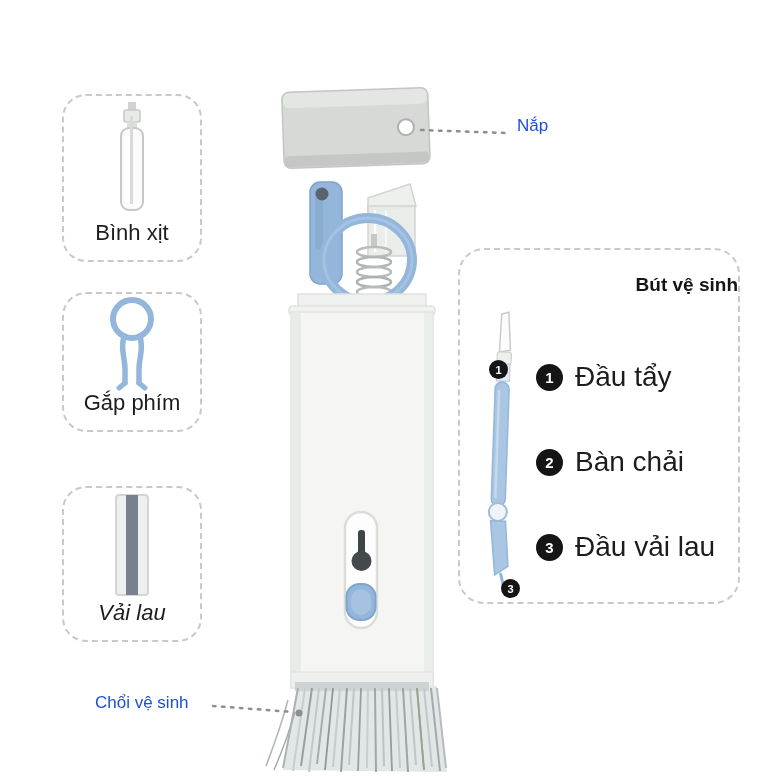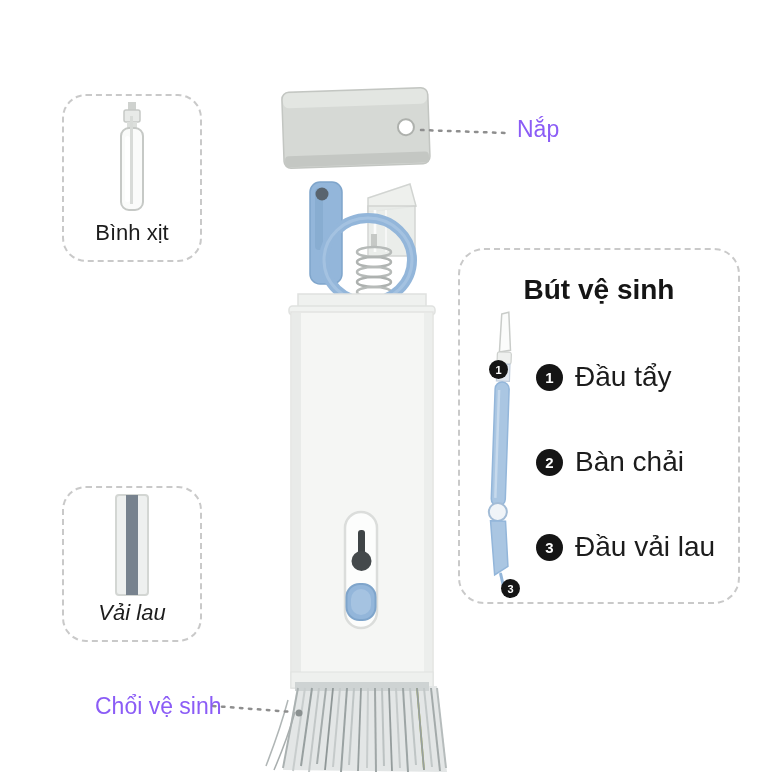--- a/index.html
+++ b/index.html
@@ -8,28 +8,28 @@
     font-family:"Liberation Sans","DejaVu Sans",sans-serif;color:#1c1c1c;
   }
   .art-layer{position:absolute;left:0;top:0;width:776px;height:776px;z-index:1;}
   .dash-box{
     position:absolute;border:2px dashed #c9c9c9;border-radius:24px;z-index:2;
     display:flex;flex-direction:column;align-items:center;justify-content:flex-end;
     box-sizing:border-box;background:transparent;
   }
   .icon-slot{flex:1;display:flex;align-items:center;justify-content:center;width:100%;}
   .box-label{font-size:22px;color:#1c1c1c;padding-bottom:16px;line-height:1;}
-  .callout{position:absolute;z-index:3;font-size:23px;color:#8b5cf6;line-height:1.2;}
+  .callout{position:absolute;z-index:3;font-size:17px;color:#1d4ed8;line-height:1.2;}
   .panel{
     position:absolute;left:458px;top:248px;width:282px;height:356px;z-index:2;
     border:2px dashed #c9c9c9;border-radius:26px;box-sizing:border-box;
   }
   .panel-title{
-    position:absolute;left:0;top:24px;width:100%;text-align:center;
-    font-size:28px;font-weight:700;color:#151515;
+    position:absolute;left:0;top:24px;width:100%;text-align:right;
+    font-size:19px;font-weight:700;color:#151515;
   }
   .pen-row{position:absolute;display:flex;align-items:center;gap:12px;height:28px;}
   .badge{
     width:27px;height:27px;border-radius:50%;background:#151515;color:#ffffff;
     font-size:15px;font-weight:700;display:flex;align-items:center;justify-content:center;
     flex:0 0 27px;
   }
   .row-label{font-size:28px;color:#1c1c1c;white-space:nowrap;}
   .marker{
     position:absolute;z-index:4;width:19px;height:19px;border-radius:50%;
@@ -151,20 +151,32 @@
         <rect x="52" y="10" width="16" height="12" rx="2" fill="#e8eae8" stroke="#c6c9c6" stroke-width="1.5"></rect>
         <rect x="55" y="22" width="10" height="6" fill="#dcdfdc"></rect>
         <rect x="49" y="28" width="22" height="82" rx="8" fill="#fafbfa" stroke="#c6c9c6" stroke-width="2"></rect>
         <rect x="58" y="16" width="3" height="88" fill="#d8dbd8"></rect>
         <rect x="53" y="36" width="5" height="66" rx="2.5" fill="#ffffff"></rect>
       </svg>
     </div>
     <div class="box-label">Bình xịt</div>
   </div>
 
+  <div class="dash-box" style="left:62px;top:292px;width:140px;height:140px;">
+    <div class="icon-slot">
+      <svg width="120" height="96" viewBox="0 0 120 96" aria-hidden="true">
+        <circle cx="60" cy="24" r="19" fill="none" stroke="#93b6da" stroke-width="6"></circle>
+        <path d="M52 41 C48 55 53 62 53 74 L53 88" fill="none" stroke="#93b6da" stroke-width="5.5" stroke-linecap="round"></path>
+        <path d="M68 41 C72 55 67 62 67 74 L67 88" fill="none" stroke="#93b6da" stroke-width="5.5" stroke-linecap="round"></path>
+        <line x1="53" y1="88" x2="47" y2="93" stroke="#93b6da" stroke-width="5" stroke-linecap="round"></line>
+        <line x1="67" y1="88" x2="73" y2="93" stroke="#93b6da" stroke-width="5" stroke-linecap="round"></line>
+      </svg>
+    </div>
+    <div class="box-label">Gắp phím</div>
+  </div>
 
   <div class="dash-box" style="left:62px;top:486px;width:140px;height:156px;font-style:italic;">
     <div class="icon-slot">
       <svg width="120" height="108" viewBox="0 0 120 108" aria-hidden="true">
         <rect x="44" y="4" width="32" height="100" rx="3" fill="#eef0ef" stroke="#d3d6d3" stroke-width="2"></rect>
         <rect x="54" y="4" width="12" height="100" fill="#77828e"></rect>
       </svg>
     </div>
     <div class="box-label">Vải lau</div>
   </div>

